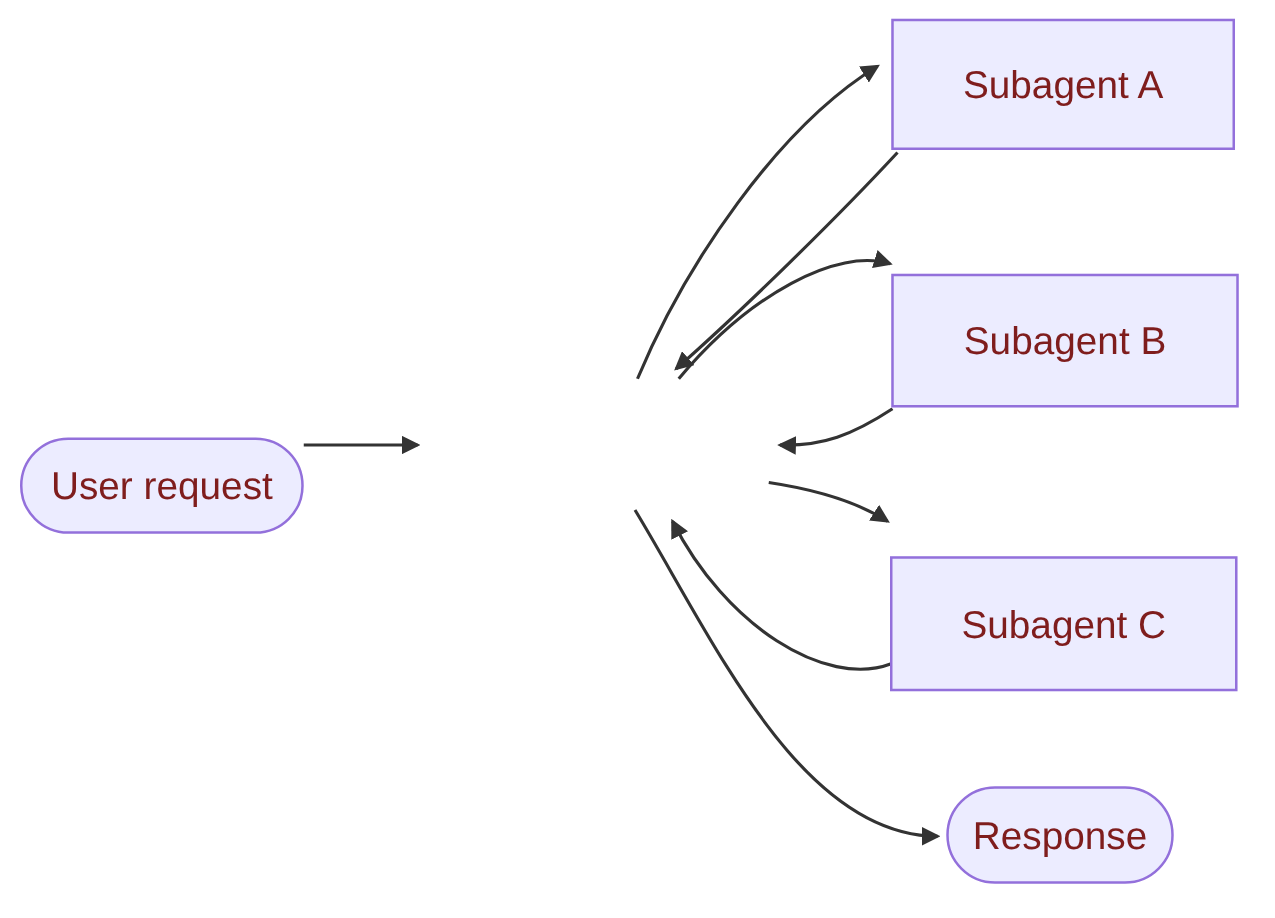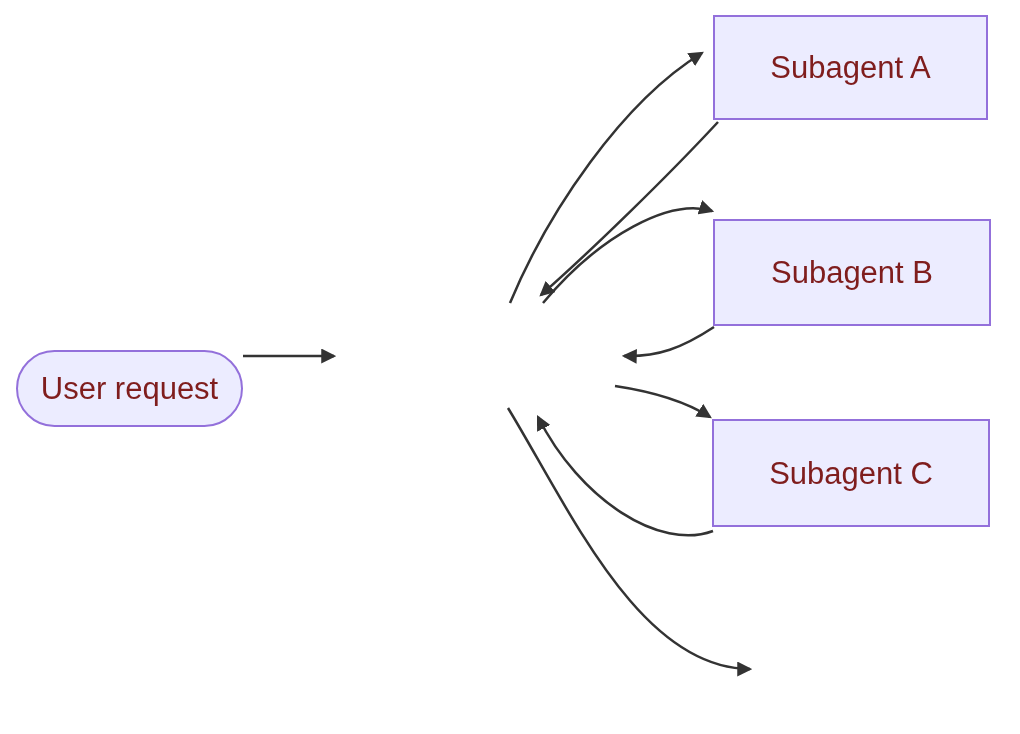--- a/index.html
+++ b/index.html
@@ -44,21 +44,21 @@
   .node.stadium {
     border-radius: 40px;
   }
   .node.rect {
     border-radius: 0;
   }
   #node-user-request { left: 16px;  top: 318px; width: 227px; height: 77px; margin-top: 32px;  }
   #node-main-agent   { left: 342px; top: 303px; width: 273px; height: 105px; }
   #node-subagent-a   { left: 713px; top: 15px;  width: 275px; height: 105px; }
   #node-subagent-b   { left: 713px; top: 219px; width: 278px; height: 107px; }
-  #node-subagent-c   { left: 712px; top: 419px; width: 278px; height: 108px; }
+  #node-subagent-c   { left: 712px; top: 445px; width: 278px; height: 108px; }
   #node-response     { left: 757px; top: 629px; width: 182px; height: 78px;  }
 </style>
 </head>
 <body>
 
 <div class="canvas">
 
   <svg class="edges" viewBox="0 0 1020 734" xmlns="http://www.w3.org/2000/svg">
     <defs>
       <marker id="arrow" viewBox="0 0 10 10" refX="8.5" refY="5" markerWidth="15" markerHeight="15" markerUnits="userSpaceOnUse" orient="auto-start-reverse">
@@ -85,14 +85,17 @@
   </div>
 
   <div class="node rect" id="node-subagent-b">
     <span>Subagent B</span>
   </div>
 
   <div class="node rect" id="node-subagent-c">
     <span>Subagent C</span>
   </div>
 
+  <div class="node stadium" id="node-response">
+    <span>Response</span>
+  </div>
 
 </div>
 
 </body></html>

